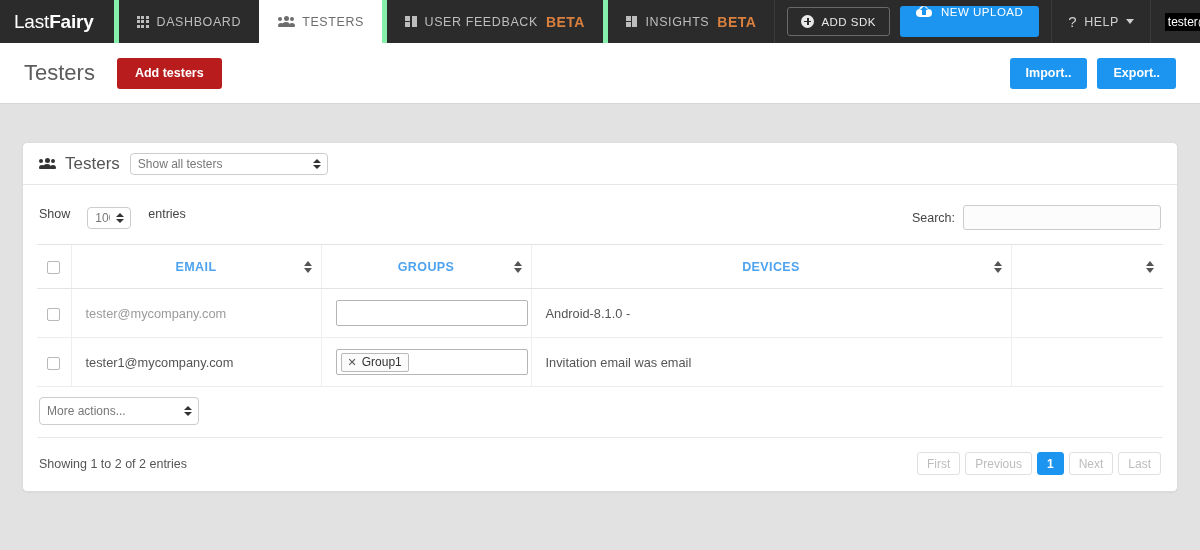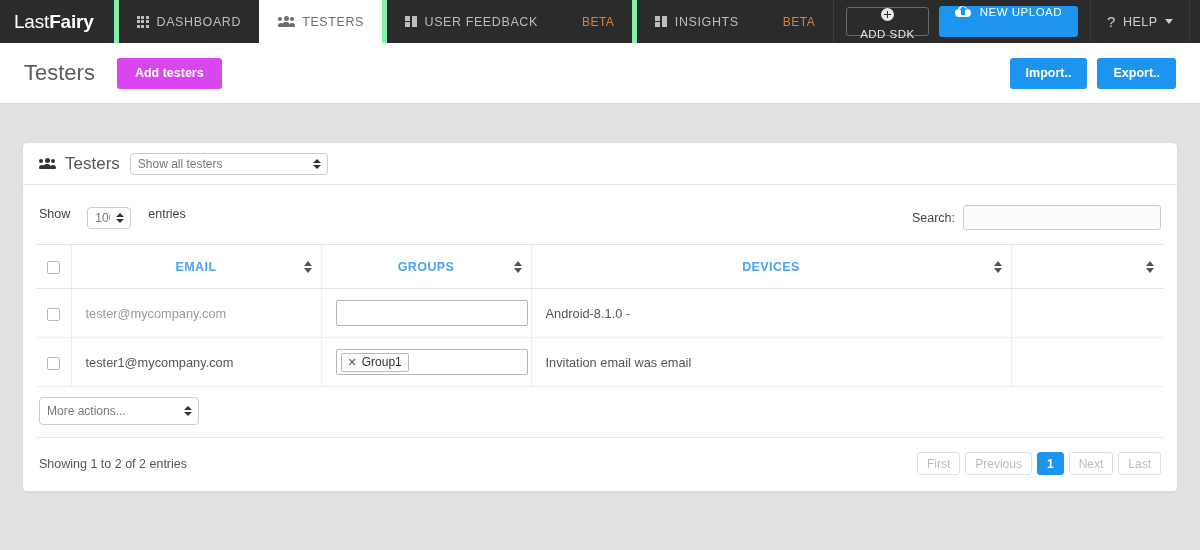--- a/index.html
+++ b/index.html
@@ -47,24 +47,23 @@
     cursor: pointer;
     white-space: nowrap;
   }
   .navitem.active {
     background: #ffffff;
     color: #6d6d6d;
     border-left: 1px solid #ffffff;
   }
   .navitem .beta {
     color: #d9803f;
-    font-size: 12px;
-    font-weight: 400;
+    font-size: 14px;
+    font-weight: 700;
     letter-spacing: 0.5px;
-    margin-left: 36px;
   }
 
   
   .ico-grid {
     display: inline-grid;
     grid-template-columns: repeat(3, 3px);
     grid-template-rows: repeat(3, 3px);
     gap: 1.5px;
   }
   .ico-grid i { background: #bdbdbd; display: block; }
@@ -105,21 +104,21 @@
     align-items: center;
     gap: 10px;
     padding: 0 12px;
     border-left: 1px solid #3b3b3b;
   }
   .btn-sdk {
     display: flex; align-items: center; gap: 7px;
     height: 29px; padding: 0 13px;
     border: 1px solid #6a6a6a; border-radius: 3px;
     color: #e8e8e8; font-size: 11.5px; letter-spacing: 0.5px;
-    background: transparent; cursor: pointer; white-space: nowrap; flex-direction: column;
+    background: transparent; cursor: pointer; white-space: nowrap;
   }
   .ico-pluscirc {
     width: 13px; height: 13px; border-radius: 50%;
     background: #e8e8e8; position: relative; flex: none;
   }
   .ico-pluscirc::before, .ico-pluscirc::after {
     content: ""; position: absolute; background: #2b2b2b;
   }
   .ico-pluscirc::before { left: 3px; top: 5.75px; width: 7px; height: 1.5px; }
   .ico-pluscirc::after { top: 3px; left: 5.75px; height: 7px; width: 1.5px; }
@@ -176,21 +175,21 @@
     border-bottom: 1px solid #d8d8d8;
     display: flex;
     align-items: center;
     padding: 0 24px;
   }
   .pagetitle {
     font-size: 22px; color: #5c5c5c; font-weight: 400;
     margin-right: 22px; white-space: nowrap;
   }
   .btn-addtesters {
-    background: #d946ef; color: #fff; border: none; border-radius: 3px;
+    background: #b91c1c; color: #fff; border: none; border-radius: 3px;
     height: 31px; padding: 0 18px; font-size: 12.5px; font-weight: 700;
     cursor: pointer; white-space: nowrap;
     font-family: "Liberation Sans", sans-serif;
   }
   .subheader .spacer { flex: 1; }
   .btn-blue-sm {
     background: #1b95f0; color: #fff; border: none; border-radius: 3px;
     height: 31px; padding: 0 16px; font-size: 12.5px; font-weight: 700;
     cursor: pointer; margin-left: 10px; white-space: nowrap;
     font-family: "Liberation Sans", sans-serif;

